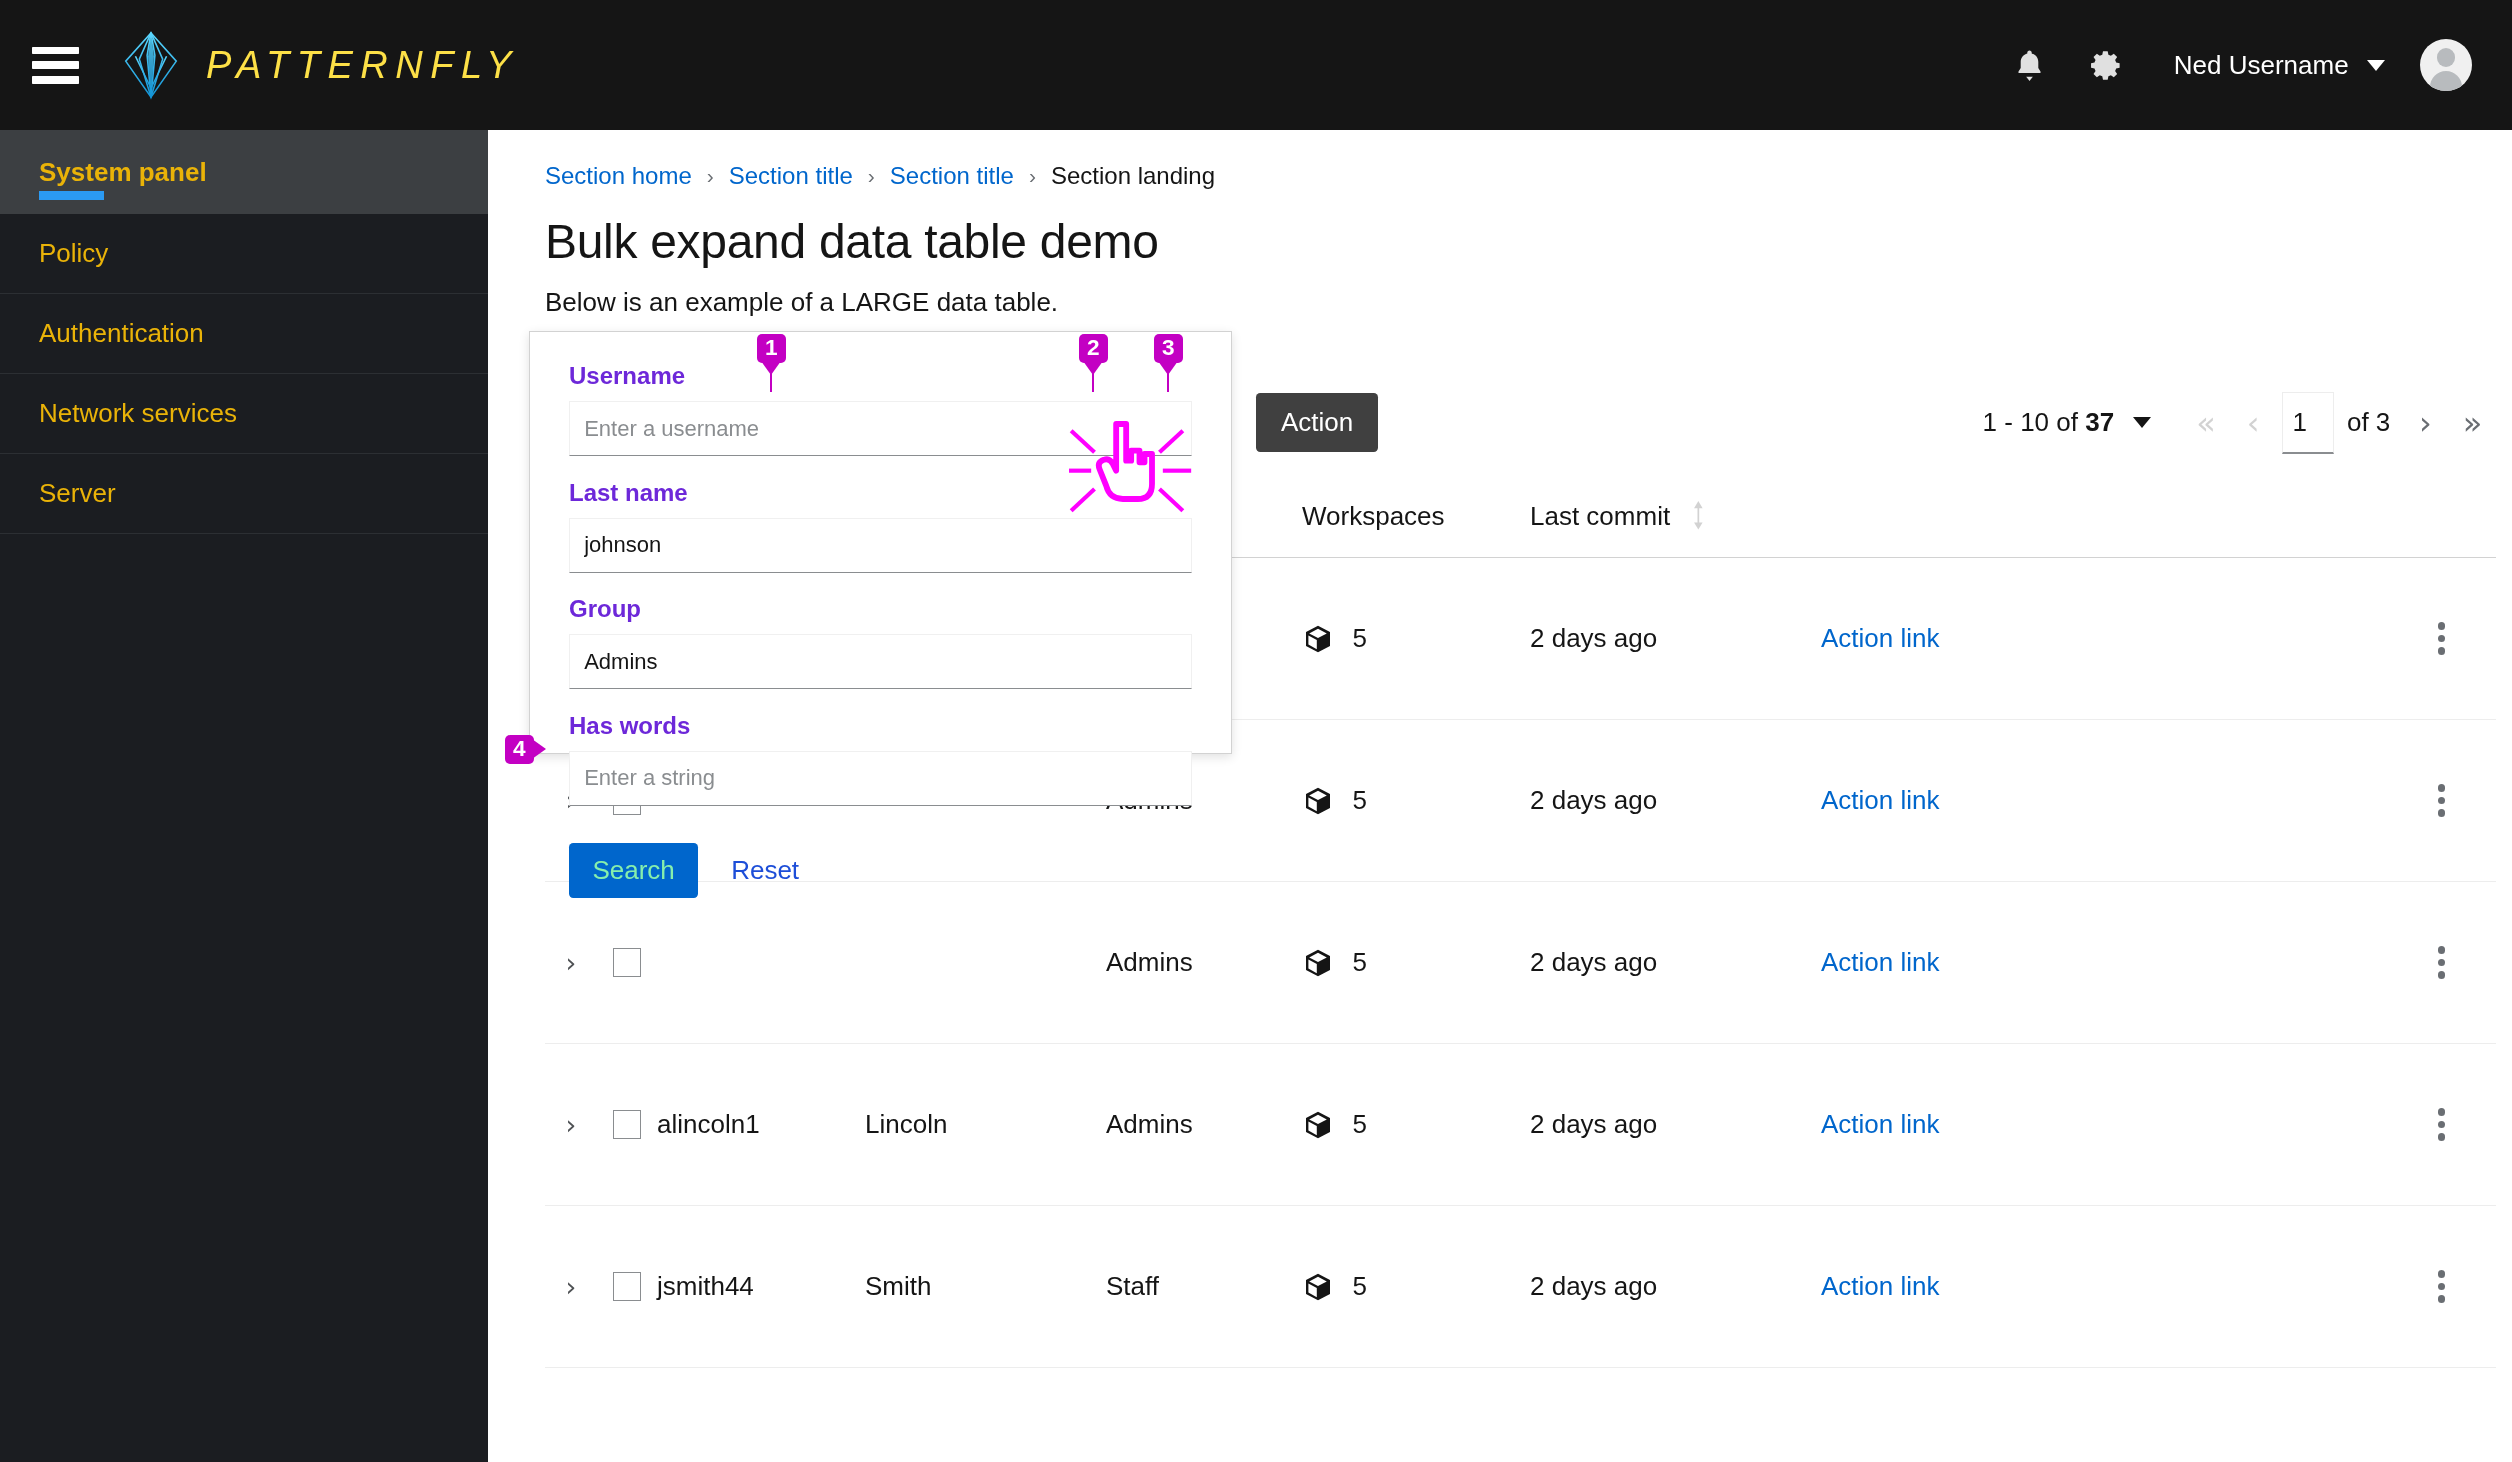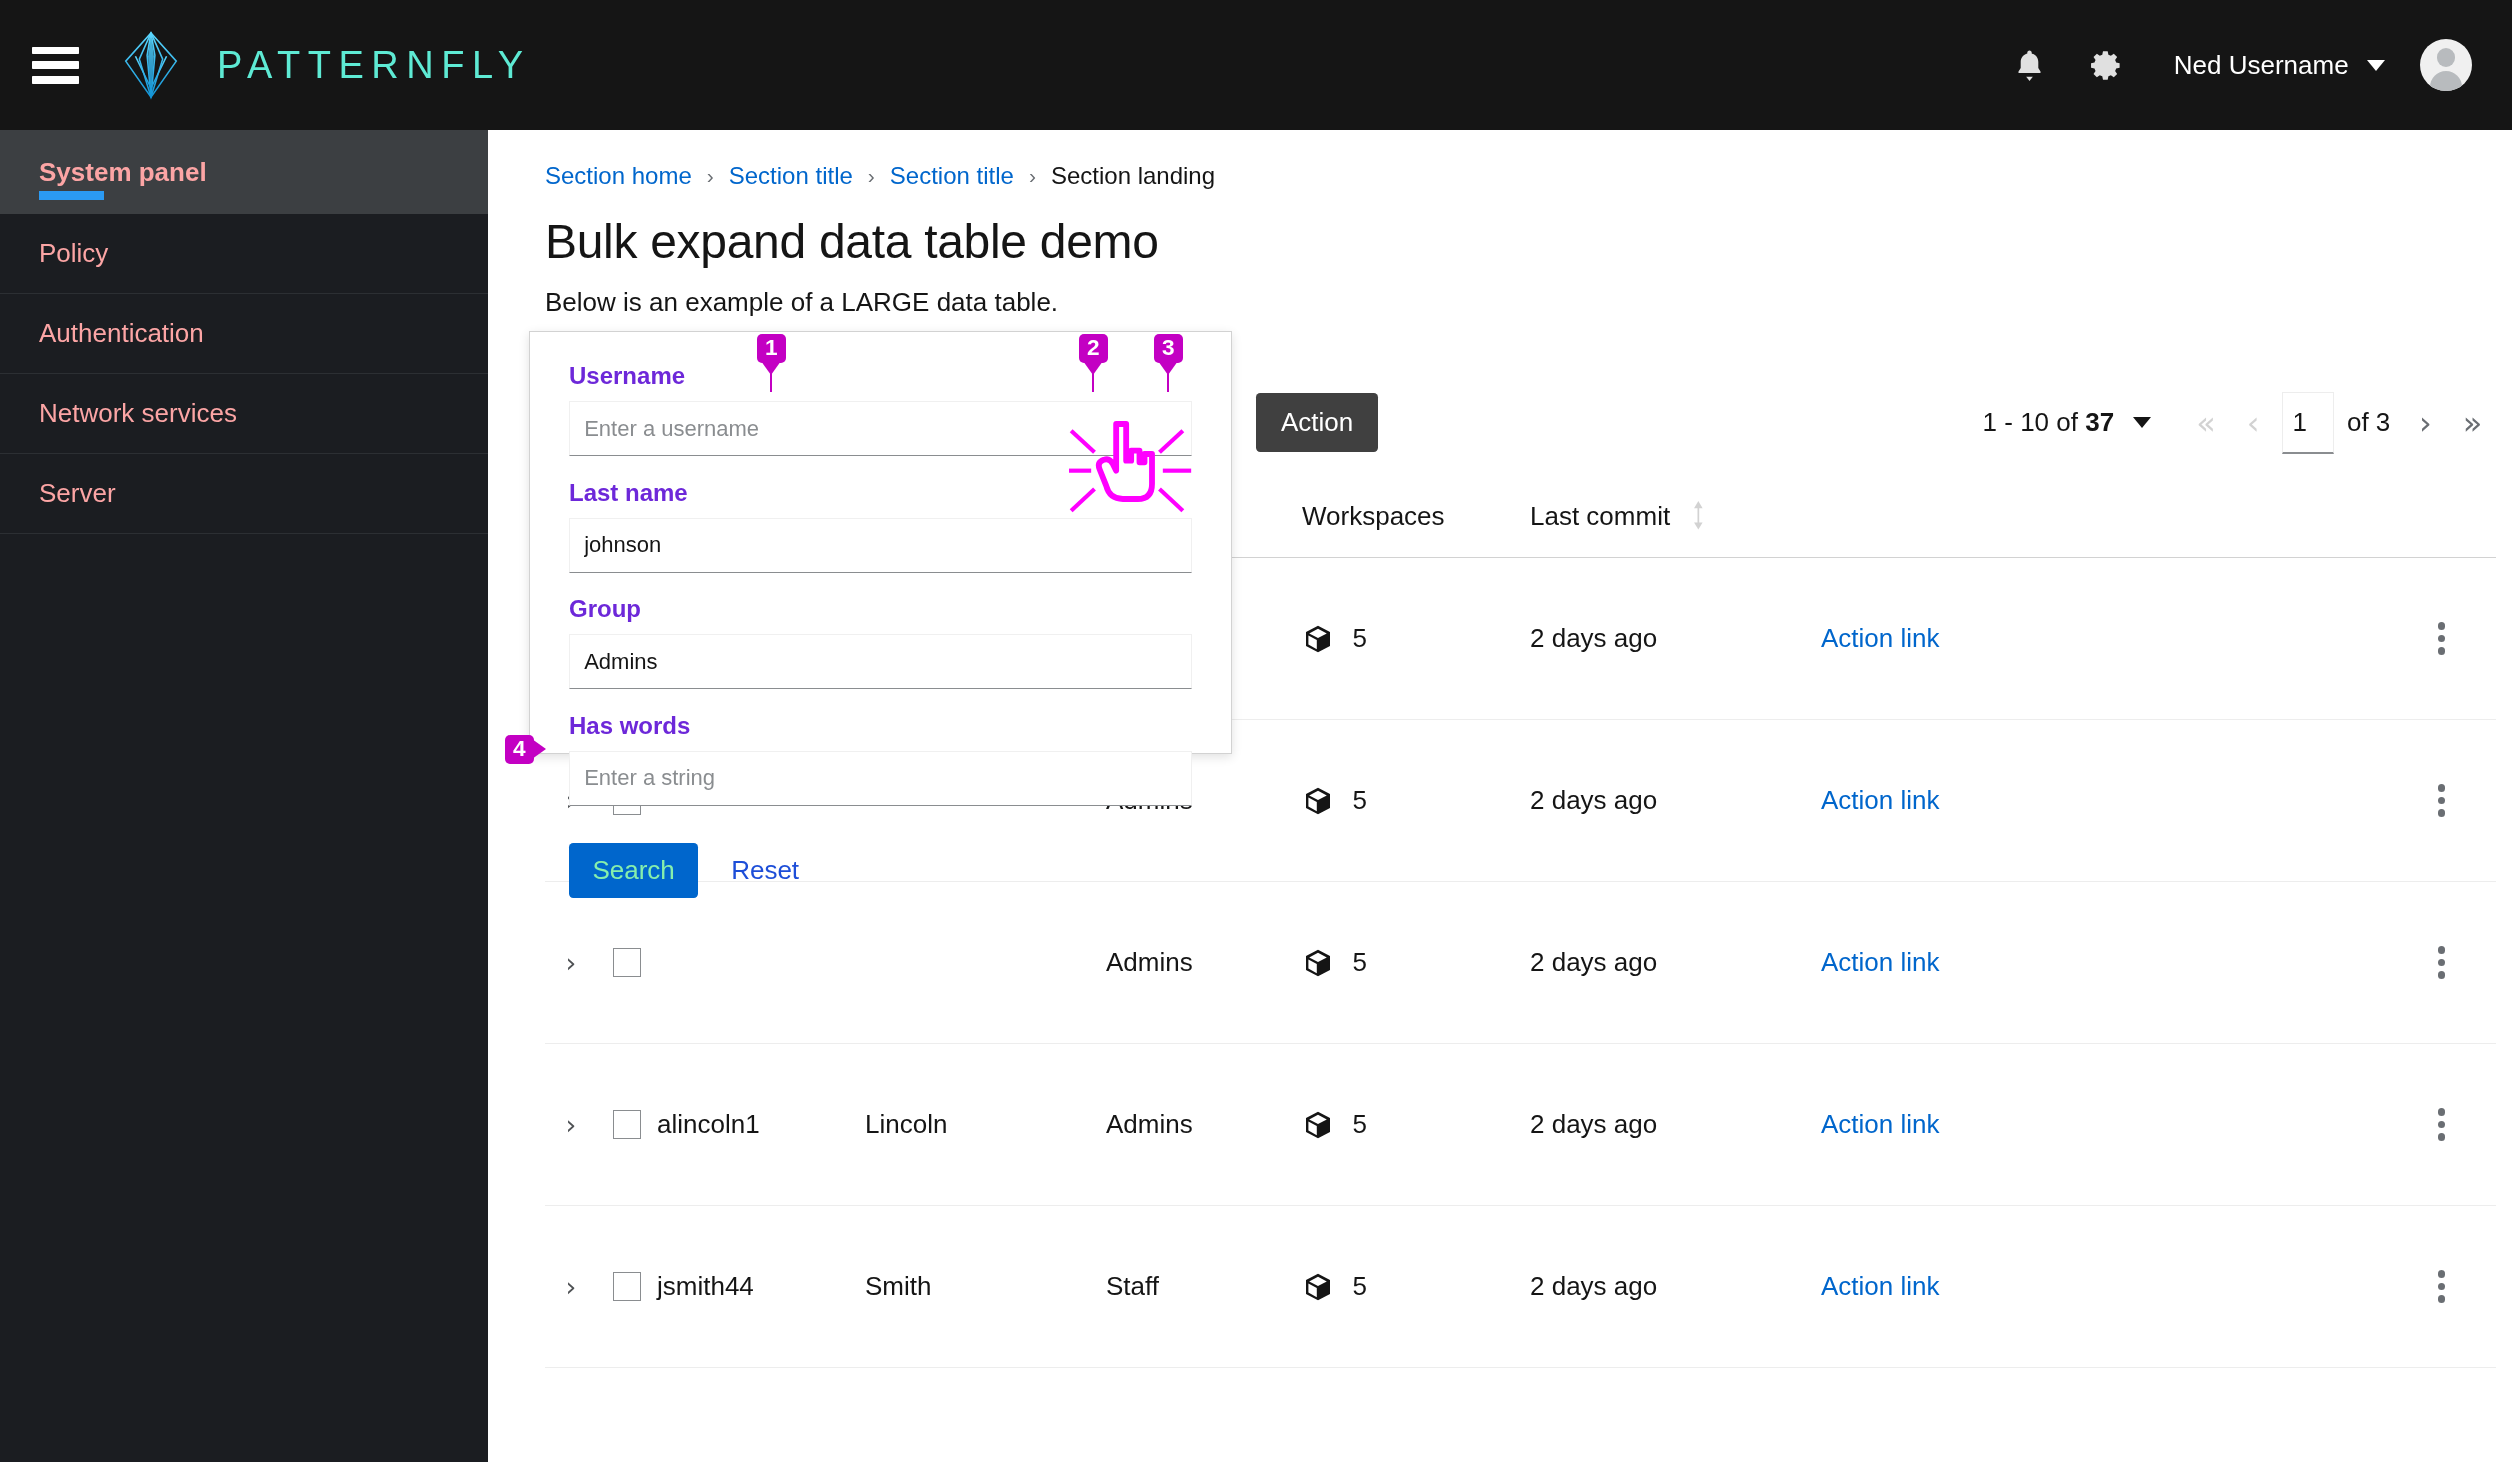--- a/index.html
+++ b/index.html
@@ -17,22 +17,22 @@
   }
   .hamburger {
     margin-left: 32px; width: 47px; height: 37px;
     display: flex; flex-direction: column; justify-content: space-between;
     cursor: pointer;
   }
   .hamburger span { display: block; height: 7.5px; background: #fff; border-radius: 0.8px; }
   .brand { display: flex; align-items: center; margin-left: 42px; }
   .brand-logo { width: 60px; height: 70px; }
   .brand-text {
-    color: #5eead4; font-size: 38px; letter-spacing: 7.5px; font-weight: 400;
-    margin-left: 36px; font-family: "Liberation Sans", sans-serif;
+    color: #fde047; font-size: 38px; letter-spacing: 7.5px; font-weight: 400;
+    margin-left: 25px; font-family: "Liberation Sans", sans-serif; font-style: italic;
   }
   .masthead-right {
     margin-left: auto; display: flex; align-items: center; margin-right: 40px; gap: 0;
   }
   .mh-icon-btn {
     width: 77px; height: 77px; display: flex; align-items: center; justify-content: center;
     cursor: pointer; color: #d2d2d2;
   }
   .mh-user {
     display: flex; align-items: center; cursor: pointer; margin-left: 28.5px;
@@ -56,21 +56,21 @@
     background: #b8bbbe; left: 10px; top: 32px;
   }
 
   
   .sidebar {
     position: absolute; top: 130px; left: 0; width: 488px; height: 1332px;
     background: #1b1d21;
   }
   .nav-item {
     position: relative; height: 80px; display: flex; align-items: center;
-    padding-left: 39px; color: #fca5a5; font-size: 26px; cursor: pointer;
+    padding-left: 39px; color: #eab308; font-size: 26px; cursor: pointer;
     border-bottom: 0.8px solid #2c2f33;
   }
   .nav-item.active { background: #3c3f42; font-weight: bold; border-bottom: none; height: 84px; }
   .nav-item.active::after {
     content: ""; position: absolute; left: 39px; bottom: 14.2px; width: 65px; height: 8.4px;
     background: #2b9af3;
   }
 
   
   .main {

